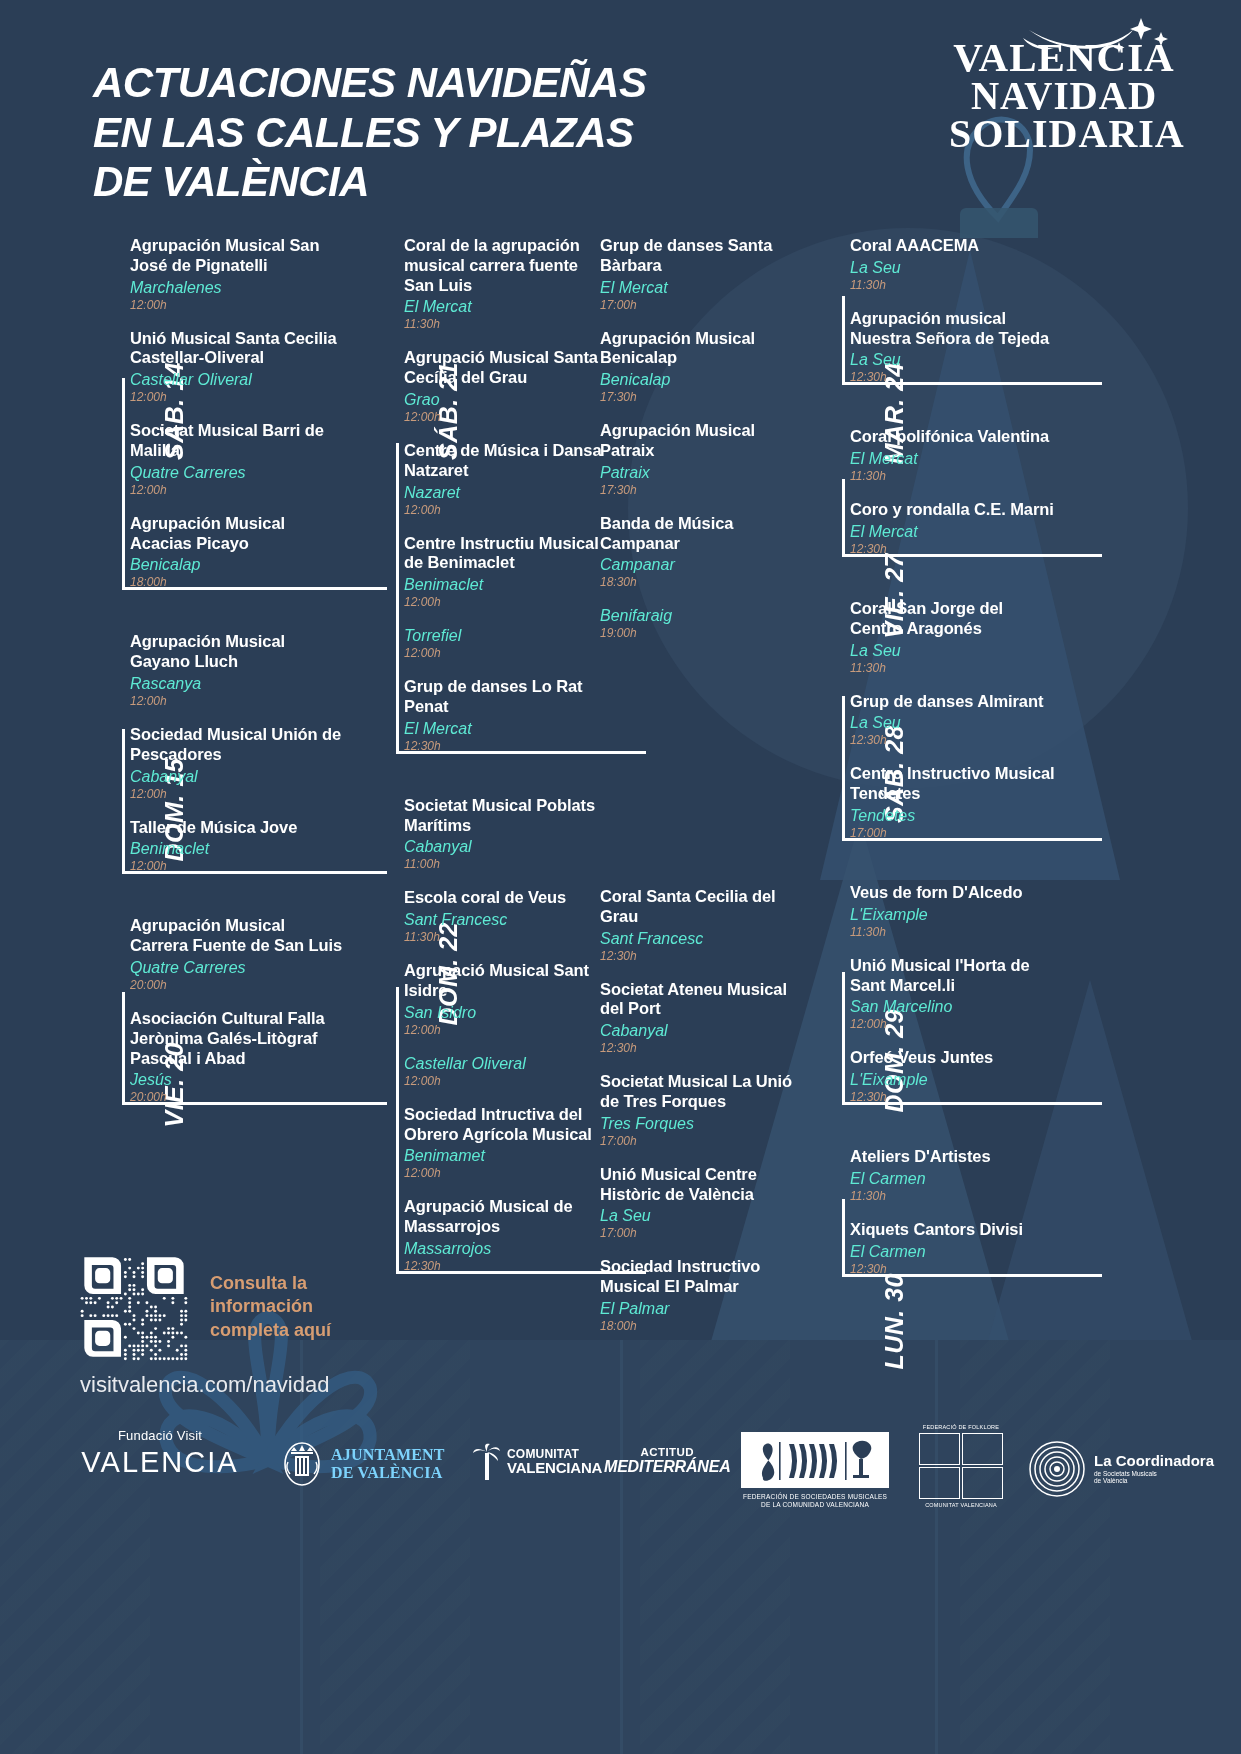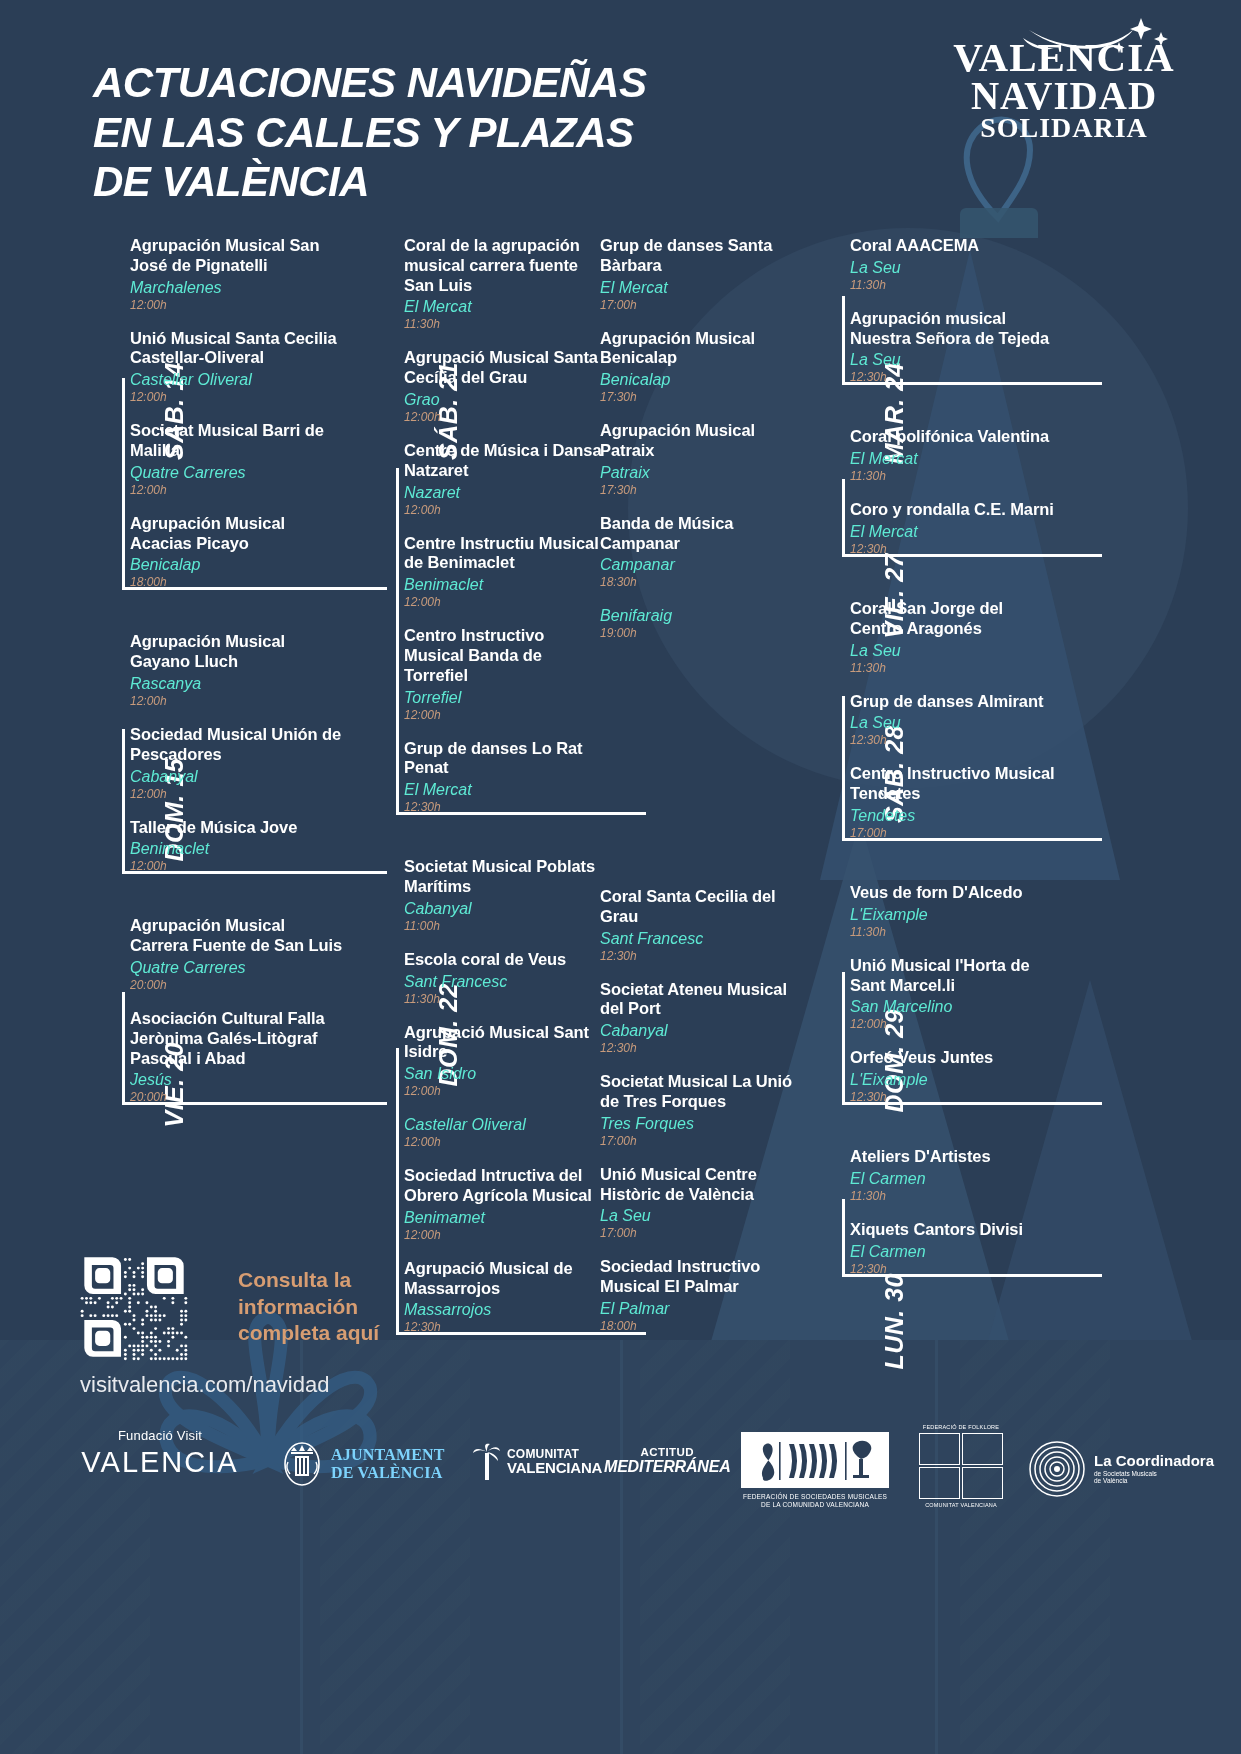--- a/index.html
+++ b/index.html
@@ -66,21 +66,21 @@
   .title span { display:block; white-space:nowrap; }
 
   .brand { position:absolute; right:62px; top:38px; width:230px; text-align:center; color:#fff;}
   .brand .bline {
     font-family:"Liberation Serif", serif; font-weight:bold;
     line-height:.96; letter-spacing:1px; text-transform:uppercase;
     display:block;
   }
   .brand .b1 { font-size:41px; }
   .brand .b2 { font-size:39px; }
-  .brand .b3 { font-size:28px; }
+  .brand .b3 { font-size:40px; }
   .brand .swoosh { position:absolute; right:8px; top:-22px; width:150px; height:48px;}
 
   
   .grid { position:absolute; left:0; top:236px; width:1241px; z-index:3; }
 
   .col { position:absolute; }
   .c1 { left:78px;  width:265px; }
   .c2 { left:352px; width:250px; }
   .c3 { left:600px; width:200px; }
   .c4 { left:798px; width:260px; }
@@ -117,21 +117,21 @@
     color:#5eead4; font-style:italic; font-size:16px; line-height:1.25;
     margin-top:2px;
   }
   .event .time {
     color:#c89b7c; font-style:italic; font-size:12px; line-height:1.25;
   }
 
   
   .qrblock { position:absolute; left:80px; top:1253px; z-index:4; display:flex; align-items:center; gap:22px;}
   .qr { width:108px; height:108px; position:relative;}
-  .qrtext { color:#d79d72; font-weight:bold; font-size:21px; line-height:1.28;margin-left:28px; }
+  .qrtext { color:#d79d72; font-weight:bold; font-size:18px; line-height:1.28; }
   .weburl { position:absolute; left:80px; top:1372px; color:#e8eaee; font-size:22px; z-index:4;}
 
   .lg-fv { position:absolute; left:80px; top:1428px; width:160px; text-align:center;}
   .lg-fv .small { font-size:13px; color:#fff; margin-bottom:3px; letter-spacing:.2px;}
   .lg-fv .big { font-size:29px; color:#fff; letter-spacing:2px; }
 
   .lg-aj { position:absolute; left:282px; top:1440px; display:flex; align-items:center; gap:9px;}
   .lg-aj .txt { color:#7dd3fc; font-weight:bold; font-size:16px; line-height:1.1; letter-spacing:.2px;font-family:Liberation Serif, serif;}
 
   .lg-cv { position:absolute; left:472px; top:1443px; display:flex; align-items:center; gap:5px;}
@@ -305,21 +305,20 @@
             <div class="name">Centre de Música i Dansa Natzaret</div>
             <div class="place">Nazaret</div>
             <div class="time">12:00h</div>
           </div>
           <div class="event">
             <div class="name">Centre Instructiu Musical de Benimaclet</div>
             <div class="place">Benimaclet</div>
             <div class="time">12:00h</div>
           </div>
           <div class="event">
-            <div class="name">Centro Instructivo Musical Banda de Torrefiel</div>
             <div class="place">Torrefiel</div>
             <div class="time">12:00h</div>
           </div>
           <div class="event">
             <div class="name">Grup de danses Lo Rat Penat</div>
             <div class="place">El Mercat</div>
             <div class="time">12:30h</div>
           </div>
         </div>
       </div>

